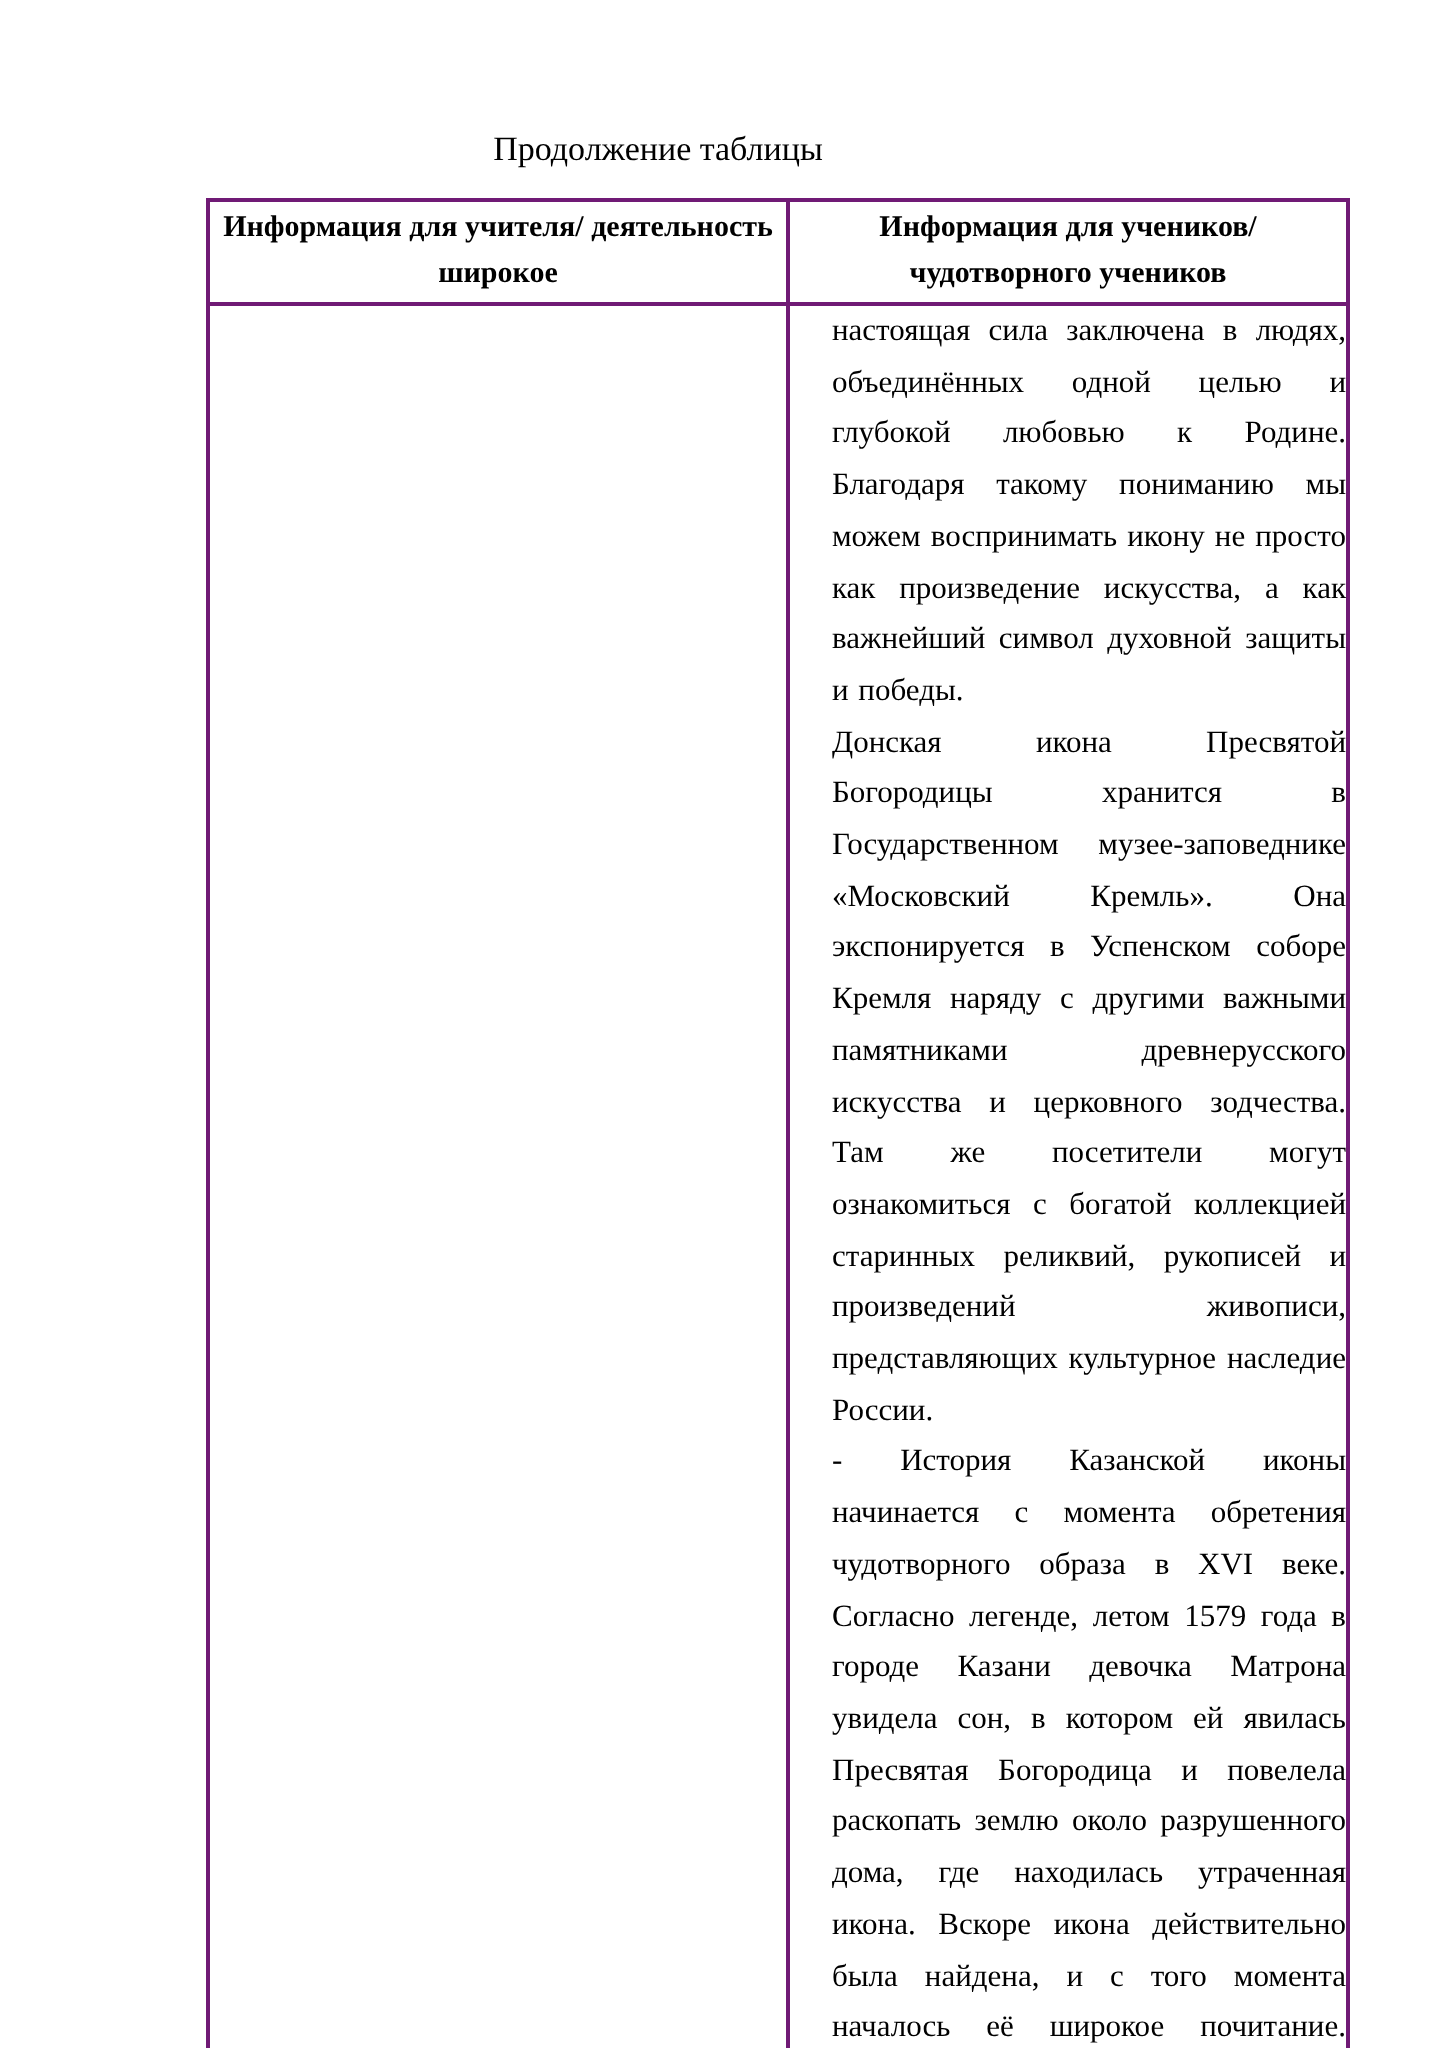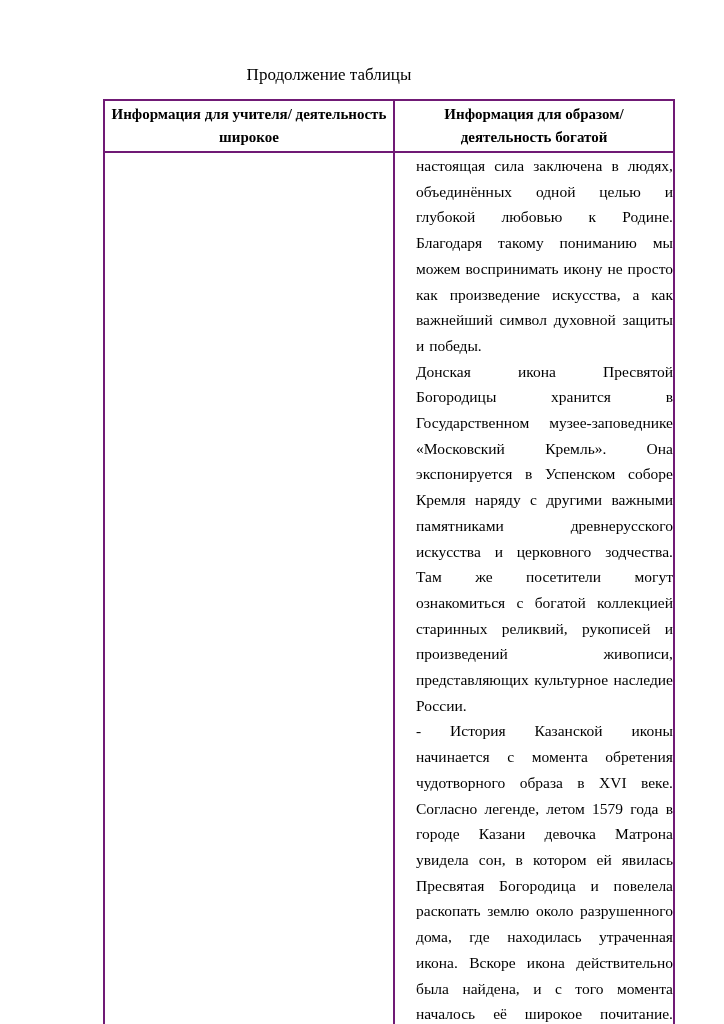--- a/index.html
+++ b/index.html
@@ -95,22 +95,22 @@
         <col class="c-left">
         <col class="c-right">
       </colgroup>
       <thead>
         <tr>
           <th>
             <span class="header-line">Информация для учителя/ деятельность</span>
             <span class="header-line">широкое</span>
           </th>
           <th>
-            <span class="header-line">Информация для образом/</span>
-            <span class="header-line">деятельность богатой</span>
+            <span class="header-line">Информация для учеников/</span>
+            <span class="header-line">чудотворного учеников</span>
           </th>
         </tr>
       </thead>
       <tbody>
         <tr class="body-row">
           <td class="cell-left"></td>
           <td class="cell-right">
             <p>настоящая сила заключена в людях, объединённых одной целью и глубокой любовью к Родине. Благодаря такому пониманию мы можем воспринимать икону не просто как произведение искусства, а как важнейший символ духовной защиты и победы.</p>
             <p>Донская икона Пресвятой Богородицы хранится в Государственном музее-заповеднике «Московский Кремль». Она экспонируется в Успенском соборе Кремля наряду с другими важными памятниками древнерусского искусства и церковного зодчества. Там же посетители могут ознакомиться с богатой коллекцией старинных реликвий, рукописей и произведений живописи, представляющих культурное наследие России.</p>
             <p>- История Казанской иконы начинается с момента обретения чудотворного образа в XVI веке. Согласно легенде, летом 1579 года в городе Казани девочка Матрона увидела сон, в котором ей явилась Пресвятая Богородица и повелела раскопать землю около разрушенного дома, где находилась утраченная икона. Вскоре икона действительно была найдена, и с того момента началось её широкое почитание. Казанская икона Божией Матери стала особо чтимым образом во времена Смуты начала XVII века, когда</p>

